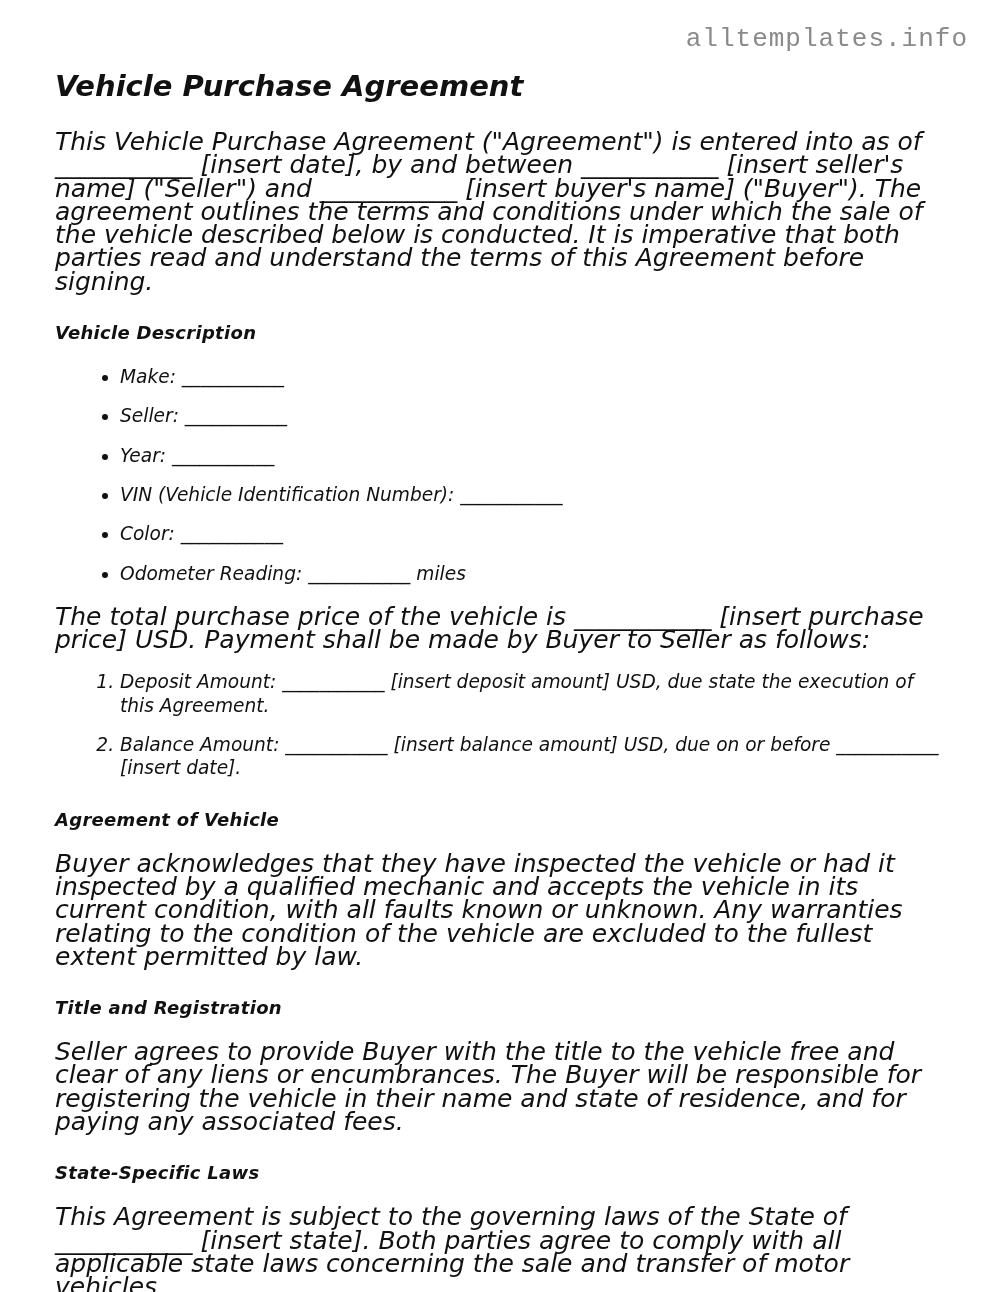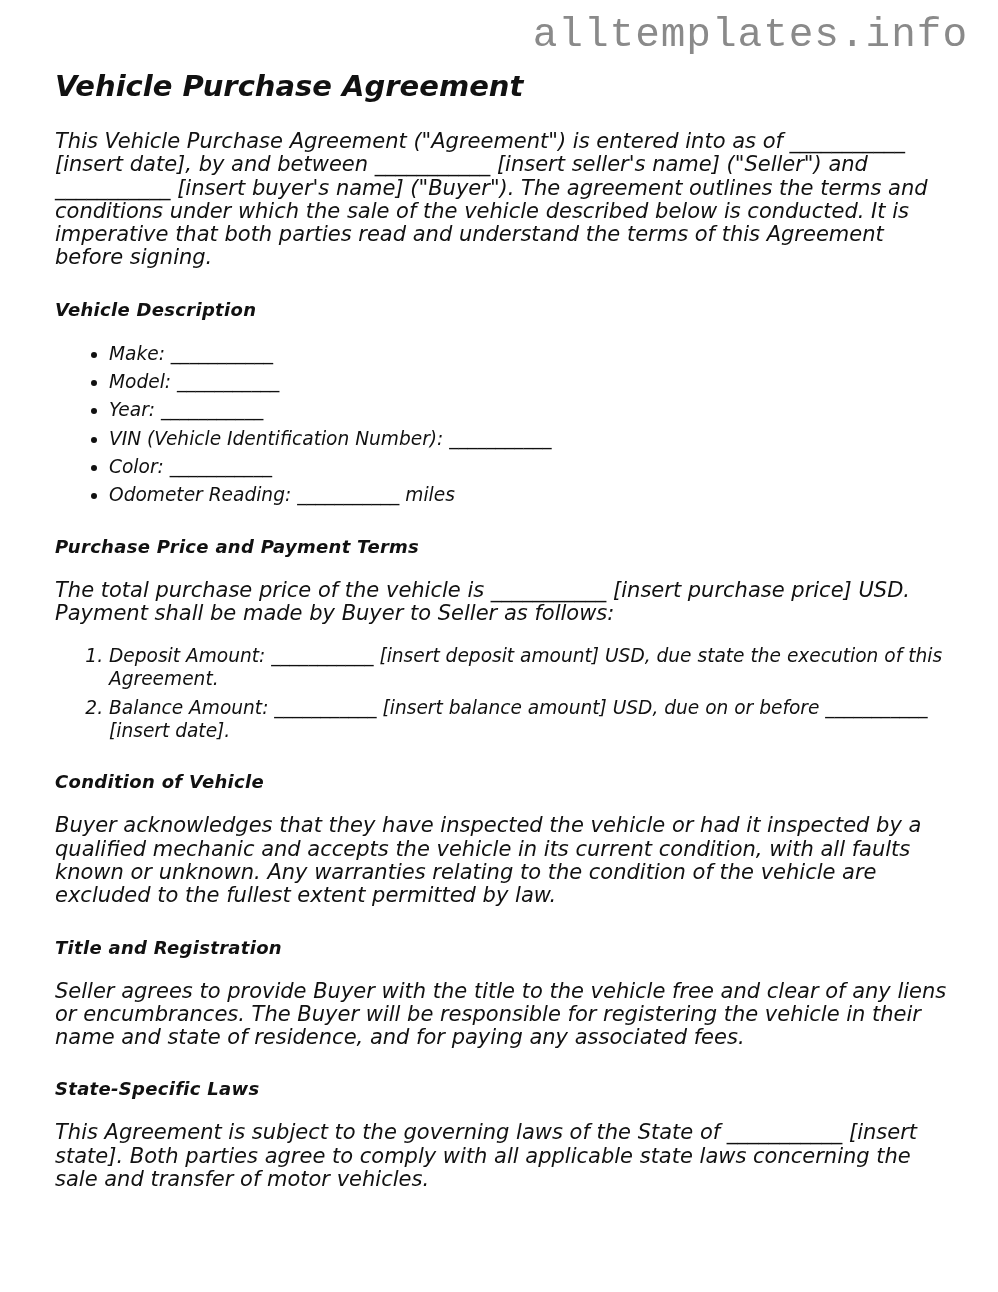--- a/index.html
+++ b/index.html
@@ -1,66 +1,65 @@
 <!DOCTYPE html>
 <html><head>
   <meta charset="utf-8">
   <style>
     html, body { margin: 0; padding: 0; background: #ffffff; }
     body {
       width: 998px; height: 1292px; position: relative; overflow: hidden;
       font-family: "DejaVu Sans", sans-serif; color: #111111;
     }
     .watermark {
-      position: absolute; top: 12px; right: 30px;
+      position: absolute; top: 24px; right: 30px;
       font-family: "Liberation Mono", monospace;
-      font-size: 41px; color: #8a8a8a; letter-spacing: 1px;
+      font-size: 26px; color: #8a8a8a; letter-spacing: 1px;
     }
     .page { position: absolute; left: 55px; top: 66px; width: 900px; font-style: italic; }
     h1 {
       margin: 0 0 24px 0; font-size: 29px; font-weight: bold; line-height: 40px; color: #111;
     }
-    p { margin: 0 0 19px 0; font-size: 21px; line-height: 23.3px; }
+    p { margin: 0 0 19px 0; font-size: 25px; line-height: 23.3px; }
     h2 {
       margin: 26px 0 18px 0; font-size: 18px; font-weight: bold; line-height: 28px;
       letter-spacing: 0.3px;
     }
     ul, ol { margin: 0 0 20px 0; padding-left: 49px; font-size: 18.6px; line-height: 23.3px; }
     ul { list-style: disc; }
     ol { list-style: decimal; }
-    li { margin: 5px; }
+    li { margin: 16px; }
   </style>
 </head>
 <body>
 
 <div class="watermark">alltemplates.info</div>
 
 <div class="page">
   <h1>Vehicle Purchase Agreement</h1>
 
   <p>This Vehicle Purchase Agreement ("Agreement") is entered into as of ___________ [insert date], by and between ___________ [insert seller's name] ("Seller") and ___________ [insert buyer's name] ("Buyer"). The agreement outlines the terms and conditions under which the sale of the vehicle described below is conducted. It is imperative that both parties read and understand the terms of this Agreement before signing.</p>
 
   <h2>Vehicle Description</h2>
   <ul>
     <li>Make: ___________</li>
-    <li>Model: ___________</li>
+    <li>Seller: ___________</li>
     <li>Year: ___________</li>
     <li>VIN (Vehicle Identification Number): ___________</li>
     <li>Color: ___________</li>
     <li>Odometer Reading: ___________ miles</li>
   </ul>
 
-  <h2>Purchase Price and Payment Terms</h2>
   <p>The total purchase price of the vehicle is ___________ [insert purchase price] USD. Payment shall be made by Buyer to Seller as follows:</p>
   <ol>
     <li>Deposit Amount: ___________ [insert deposit amount] USD, due state the execution of this Agreement.</li>
     <li>Balance Amount: ___________ [insert balance amount] USD, due on or before ___________ [insert date].</li>
   </ol>
 
-  <h2>Condition of Vehicle</h2>
+  <h2>Agreement of Vehicle</h2>
   <p>Buyer acknowledges that they have inspected the vehicle or had it inspected by a qualified mechanic and accepts the vehicle in its current condition, with all faults known or unknown. Any warranties relating to the condition of the vehicle are excluded to the fullest extent permitted by law.</p>
 
   <h2>Title and Registration</h2>
   <p>Seller agrees to provide Buyer with the title to the vehicle free and clear of any liens or encumbrances. The Buyer will be responsible for registering the vehicle in their name and state of residence, and for paying any associated fees.</p>
 
   <h2>State-Specific Laws</h2>
   <p>This Agreement is subject to the governing laws of the State of ___________ [insert state]. Both parties agree to comply with all applicable state laws concerning the sale and transfer of motor vehicles.</p>
 </div>
 
 </body></html>

